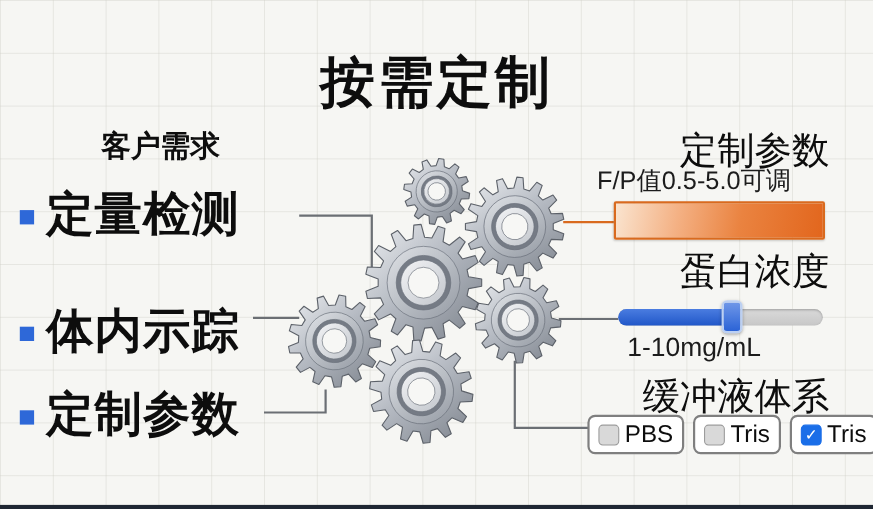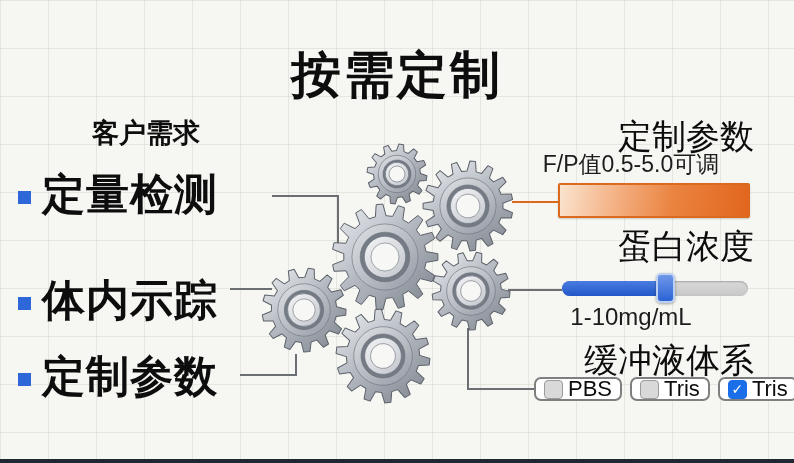--- a/index.html
+++ b/index.html
@@ -57,21 +57,21 @@
   }
   .slider .thumb {
     position:absolute; top:-8px; left:calc(56% - 10px); width:19px; height:30px;
     border-radius:5px; background:linear-gradient(#6f97e8,#2b63d6);
     border:2px solid #bcd0f2; box-shadow:0 1px 3px rgba(0,0,0,.35);
   }
   .protein-range { top:303px; font-size:24px; }
   .buffer-head { top:338px; }
   .chk-row { position:absolute; left:534px; top:377px; display:flex; gap:8px; }
   .chk-box {
-    display:inline-flex; align-items:center; gap:5px; height:24px; padding:0 8px;
+    display:inline-flex; align-items:center; gap:5px; height:36px; padding:0 8px;
     background:#ffffff; border:2px solid #7f7f7f; border-radius:7px;
     font-size:22px; color:#0d0d0d; white-space:nowrap;
   }
   .chk {
     width:19px; height:19px; border-radius:4px; background:#d9d9d9;
     border:1px solid #9c9c9c; display:flex; align-items:center; justify-content:center;
     font-size:14px; font-weight:700; color:#ffffff; line-height:1;
   }
   .chk.checked { background:#1a6ee8; border-color:#1a6ee8; }
   .gears-svg { position:absolute; left:0; top:0; pointer-events:none; }

